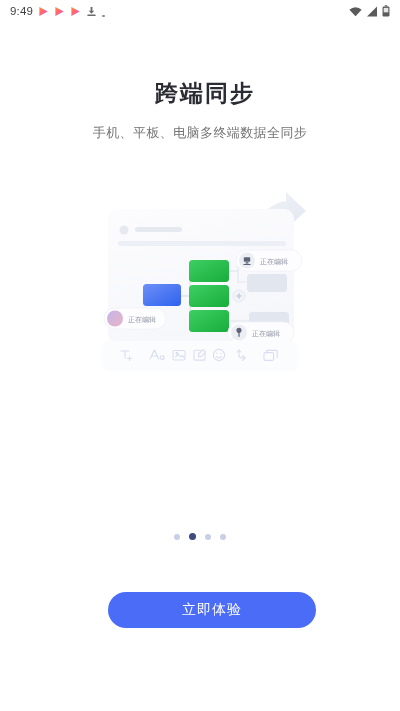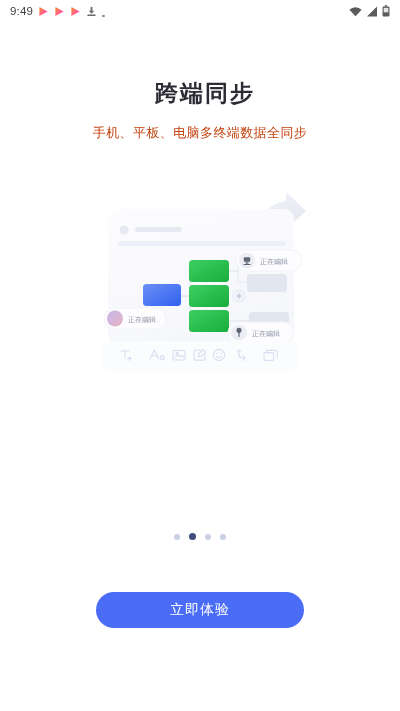--- a/index.html
+++ b/index.html
@@ -28,42 +28,42 @@
   .dot-tiny{ width:2.5px;height:2.5px;border-radius:50%;background:#8b8b8b; display:inline-block; }
 
   
   .hero{ text-align:center; margin-top:58px; }
   .hero h1{
     font-size:23px; font-weight:bold; color:#2b2b33;
     letter-spacing:2px; line-height:1.2;padding-left:10px;
   }
   .hero p{
     margin-top:16px;
-    font-size:13px; color:#c2410c; letter-spacing:.4px;
+    font-size:13px; color:#737373; letter-spacing:.4px;
   }
 
   
   .illu-wrap{
     position:relative;
     width:400px; height:200px;
     margin-top:32px;
   }
   .illu{ position:absolute; left:0; top:0; }
 
   
   .pager{
     position:absolute; left:0; right:0; top:533px;
     display:flex; justify-content:center; align-items:center; gap:9px;
   }
   .pdot{ width:6px;height:6px;border-radius:50%;background:#c9cfe4; }
   .pdot.active{ width:7px;height:7px;background:#3f4a7e; }
 
   
   .cta{
-    position:absolute; left:96px; top:592px;
+    position:absolute; left:108px; top:592px;
     width:208px; height:36px;
     border:0; border-radius:18px;
     background:#4a6cf7;
     color:#fff; font-size:14px; letter-spacing:1px;
     font-family:"Liberation Sans","DejaVu Sans",sans-serif;
     cursor:pointer;
   }
 </style>
 </head>
 <body>

